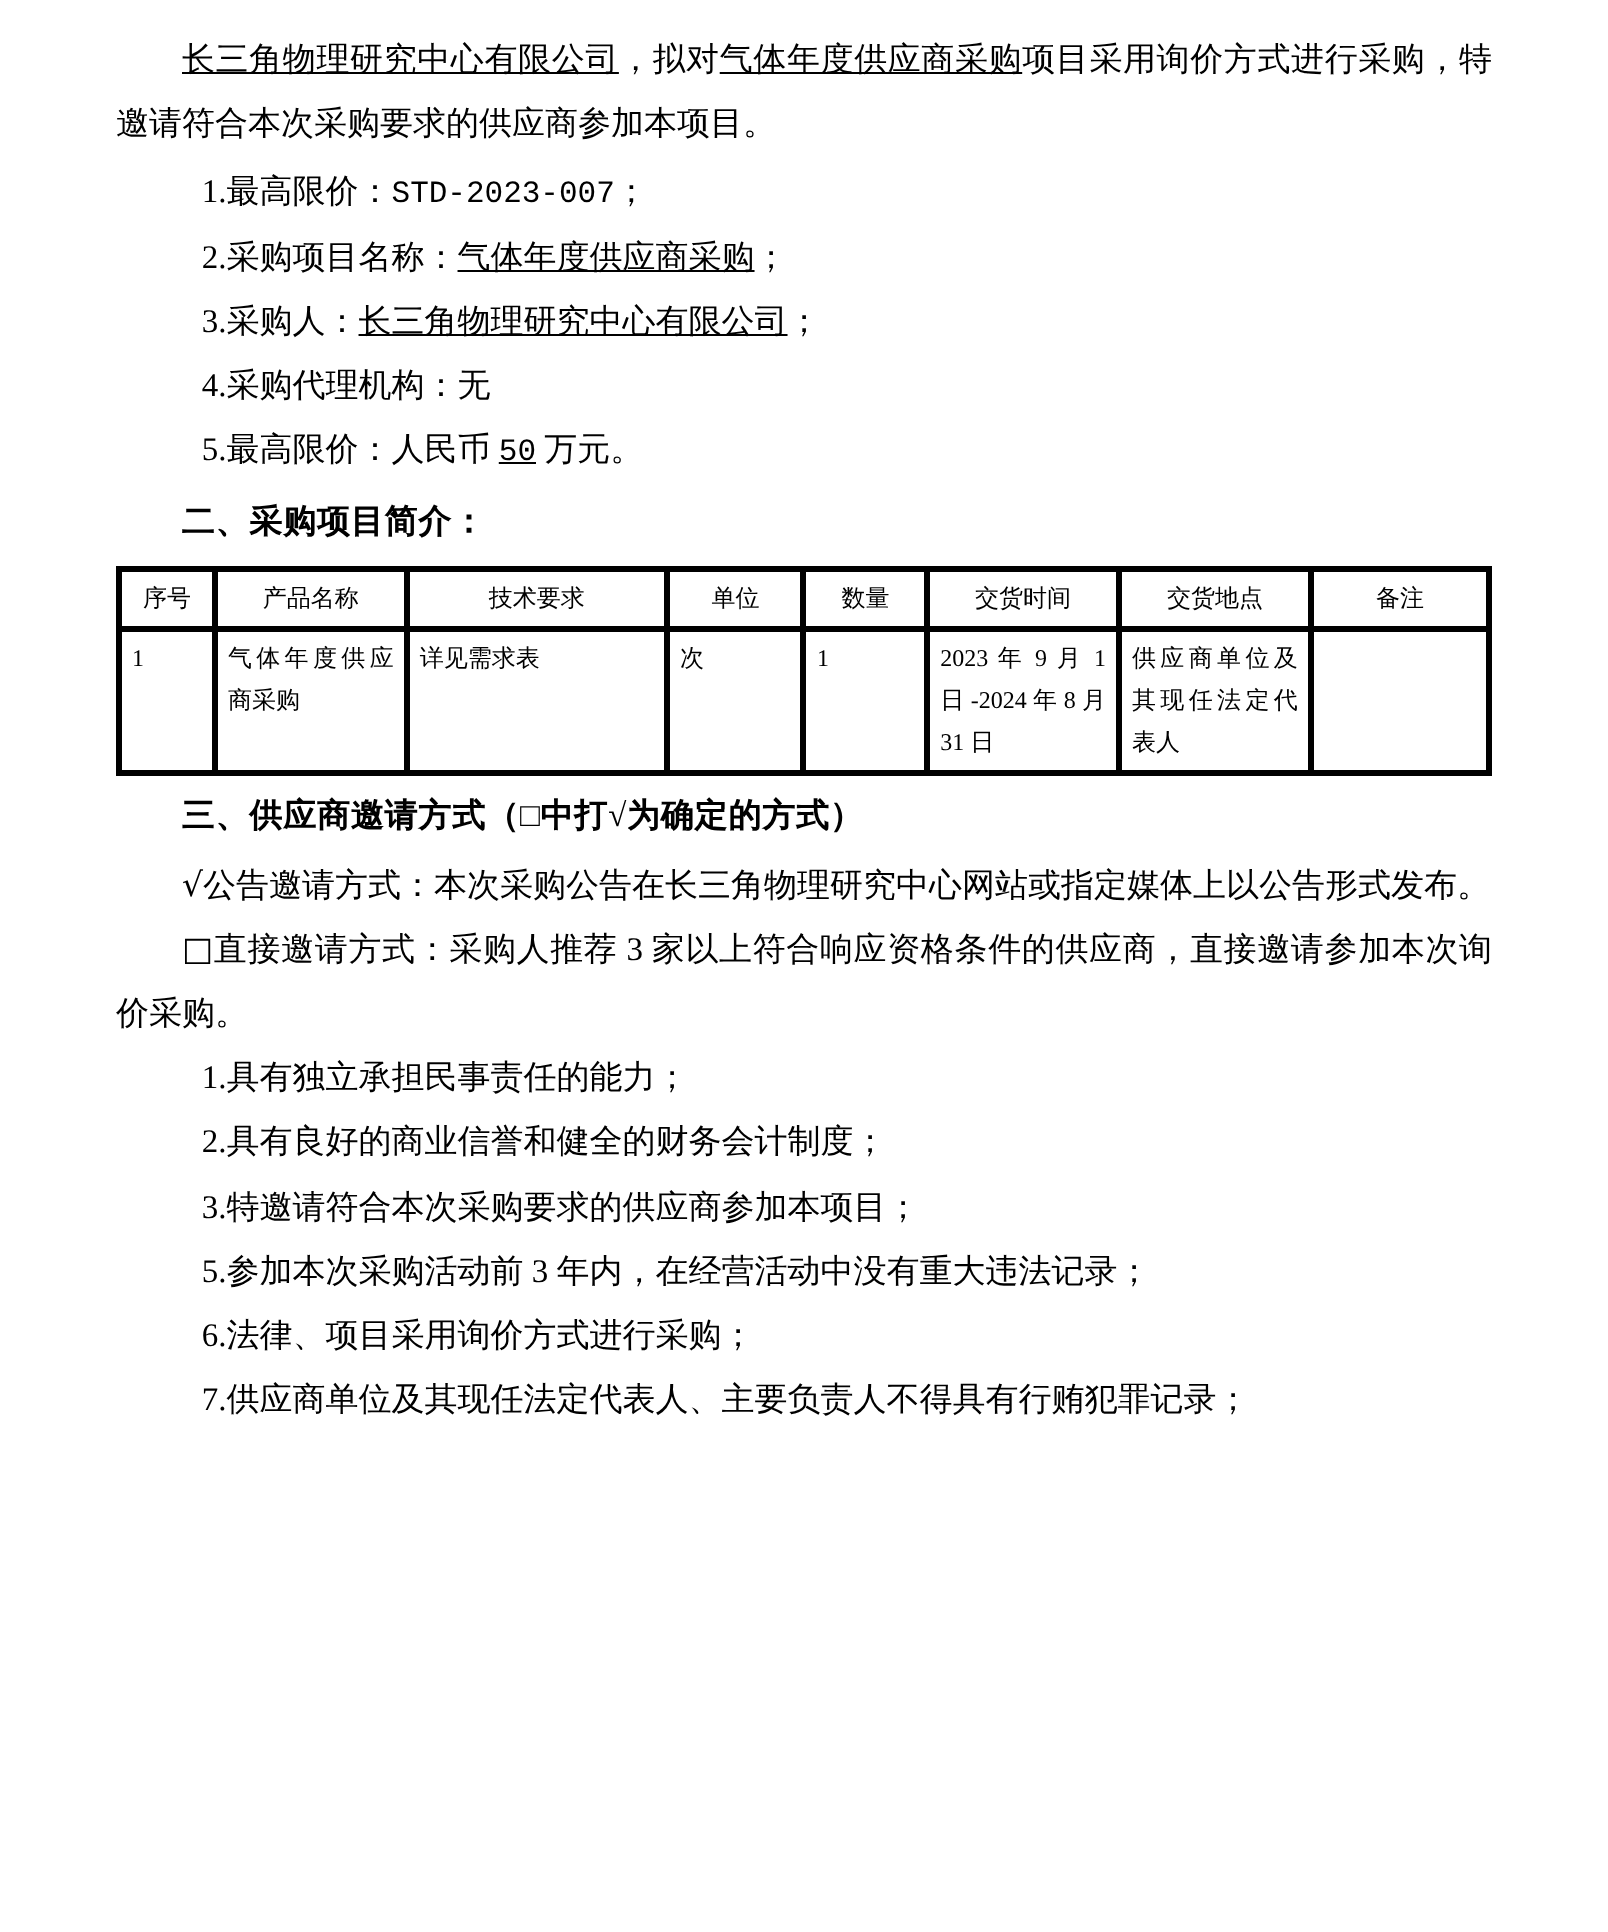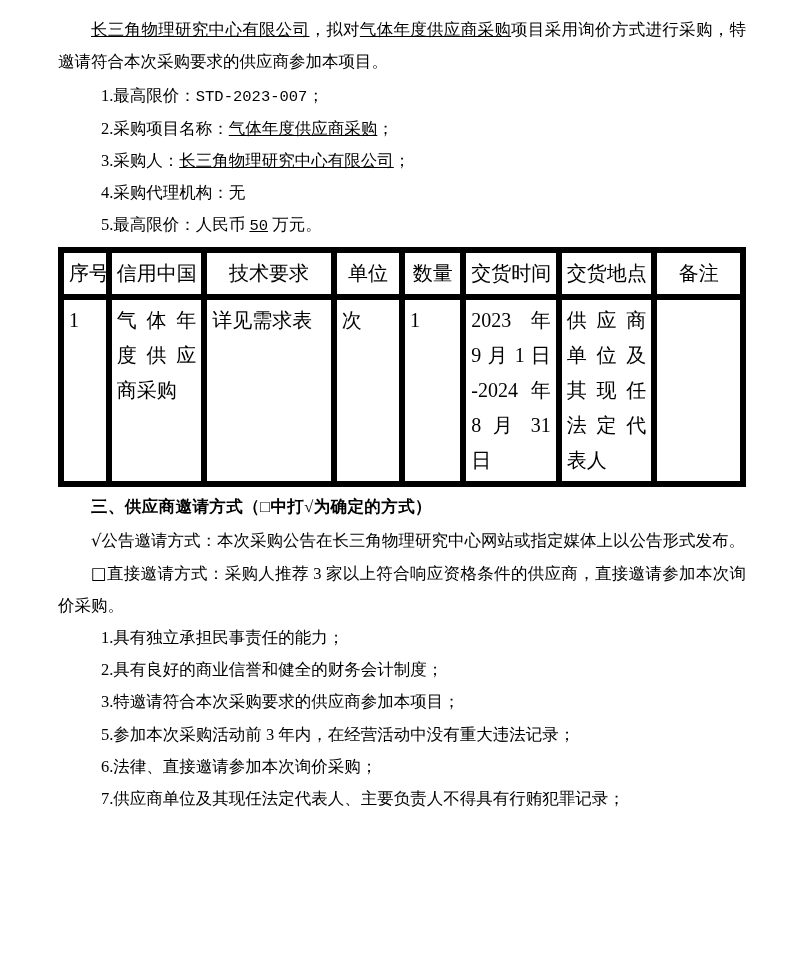--- a/index.html
+++ b/index.html
@@ -60,24 +60,24 @@
     font-size: 15.5px;
     text-align: right;
   }
   table.proc {
     border-collapse: collapse;
     width: 100%;
     margin: 6px 0 2px 0;
     table-layout: fixed;
   }
   table.proc td, table.proc th {
-    border: 6px solid #000000;
+    border: 3px solid #000000;
     padding: 3px 5px;
     font-weight: normal;
-    font-size: 20px;
+    font-size: 12px;
     vertical-align: top;
     line-height: 1.75;
   }
   table.proc th {
     text-align: center;
     white-space: nowrap;
   }
   table.proc td.j {
     text-align: justify;
     text-justify: inter-ideograph;
@@ -114,36 +114,37 @@
 
 
   <div class="numlist">
     <p class="li"><span class="n">1.</span><span>最高限价：</span><span class="mono">STD-2023-007</span><span>；</span></p>
     <p class="li"><span class="n">2.</span><span>采购项目名称：</span><span class="u">气体年度供应商采购</span><span>；</span></p>
     <p class="li"><span class="n">3.</span><span>采购人：</span><span class="u">长三角物理研究中心有限公司</span><span>；</span></p>
     <p class="li"><span class="n">4.</span><span>采购代理机构：</span><span>无</span><span></span></p>
     <p class="li"><span class="n">5.</span><span>最高限价：人民币 </span><span class="u mono">50</span><span> 万元。</span></p>
   </div>
 
+  <p class="heading">二、采购项目简介：</p>
 
   <table class="proc">
     <colgroup>
       <col class="col-seq">
         <col class="col-name">
         <col class="col-tech">
         <col class="col-unit">
       <col class="col-qty">
         <col class="col-time">
         <col class="col-place">
         <col class="col-note">
     </colgroup>
     <thead>
       <tr>
         <th>序号</th>
-        <th>信用中国</th>
+        <th>产品名称</th>
         <th>技术要求</th>
         <th>单位</th>
         <th>数量</th>
         <th>交货时间</th>
         <th>交货地点</th>
         <th>备注</th>
       </tr>
     </thead>
     <tbody>
       <tr>
@@ -164,17 +165,17 @@
   <p class="sub-para"><span class="check">√</span><span>公告邀请方式：</span><span>本次采购公告在长三角物理研究中心网站或指定媒体上以公告形式发布。</span></p>
 
   <p class="sub-para"><span class="check">□</span><span>直接邀请方式：</span><span>采购人推荐 3 家以上符合响应资格条件的供应商，直接邀请参加本次询价采购。</span></p>
 
 
   <div class="numlist">
     <p class="li"><span class="n">1.</span><span>具有独立承担民事责任的能力；</span></p>
     <p class="li"><span class="n">2.</span><span>具有良好的商业信誉和健全的财务会计制度；</span></p>
     <p class="li"><span class="n">3.</span><span>特邀请符合本次采购要求的供应商参加本项目；</span></p>
     <p class="li"><span class="n">5.</span><span>参加本次采购活动前 3 年内，在经营活动中没有重大违法记录；</span></p>
-    <p class="li"><span class="n">6.</span><span>法律、直接邀请参加本次询价采购；</span></p>
+    <p class="li"><span class="n">6.</span><span>法律、项目采用询价方式进行采购；</span></p>
     <p class="li"><span class="n">7.</span><span>供应商单位及其现任法定代表人、主要负责人不得具有行贿犯罪记录；</span></p>
   </div>
 
 </div>
 
 </body></html>

